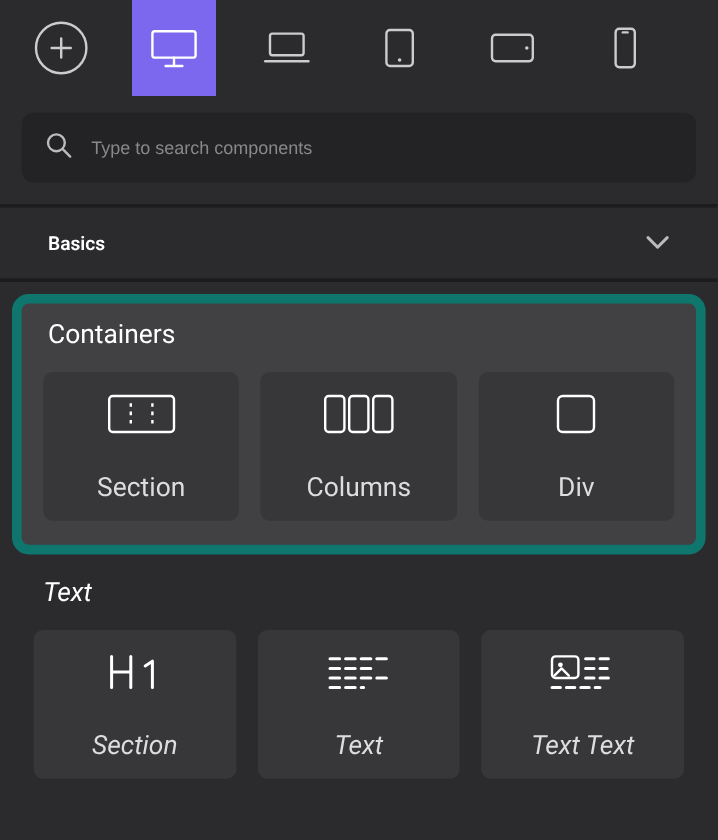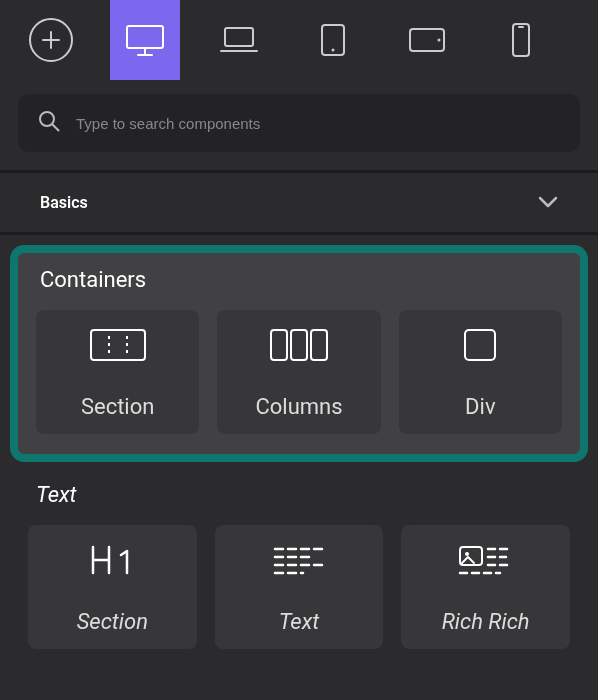--- a/index.html
+++ b/index.html
@@ -253,17 +253,17 @@
 
     <div class="card">
       <div class="icon-slot">
         <svg width="56" height="30" viewBox="0 0 56 30" fill="none">
           <rect x="2" y="2" width="22" height="18" rx="3" stroke="#fff" stroke-width="2"></rect>
           <circle cx="9" cy="9" r="2" fill="#fff"></circle>
           <path d="M4 18l6-6 6 6" stroke="#fff" stroke-width="2" stroke-linecap="round" stroke-linejoin="round"></path>
           <path d="M30 4h24M30 12h18M30 20h24M2 28h40" stroke="#fff" stroke-width="2.5" stroke-linecap="round" stroke-dasharray="7 5"></path>
         </svg>
       </div>
-      <div class="card-label">Rich Rich</div>
+      <div class="card-label">Text Text</div>
     </div>
 
   </div>
 </div>
 
 </body></html>

